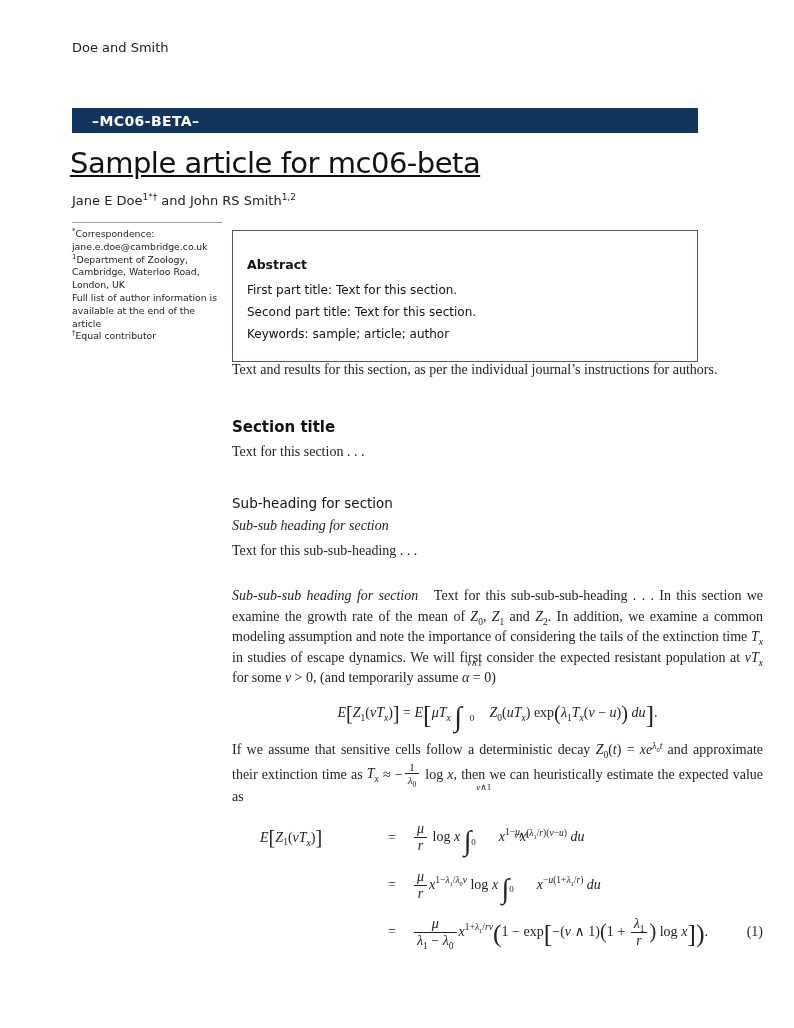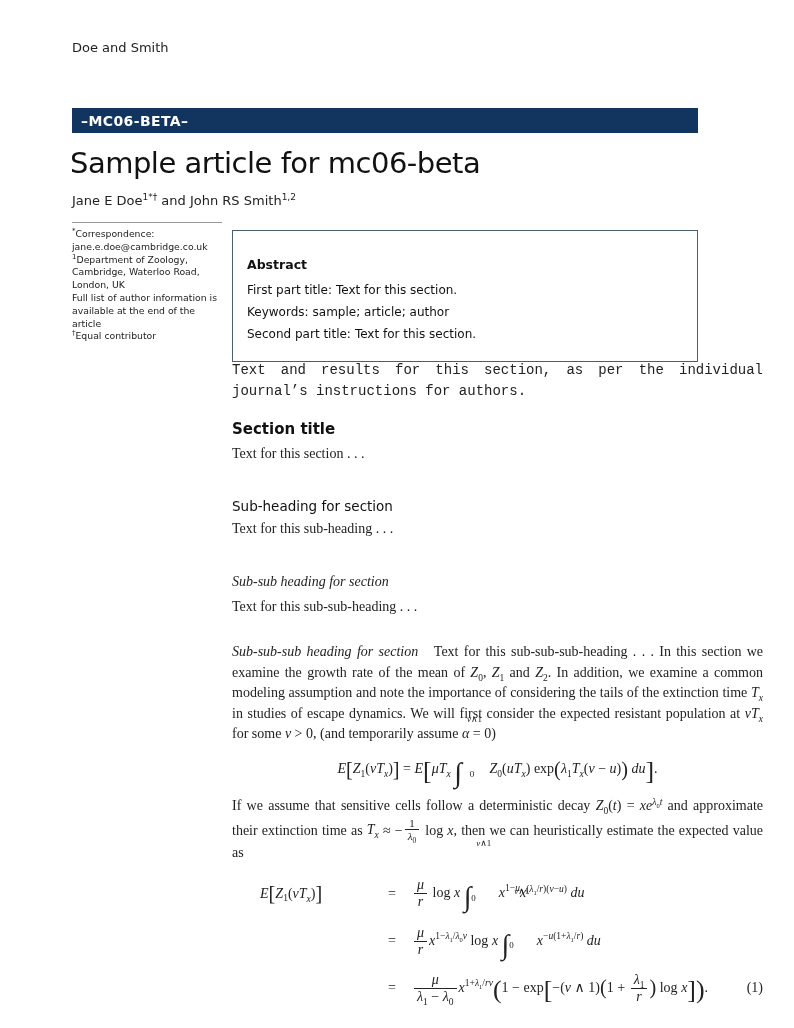--- a/index.html
+++ b/index.html
@@ -8,30 +8,30 @@
     position:relative; width:794px; height:1028px; background:#ffffff;
     font-family:"Liberation Serif", serif; color:#222; overflow:hidden;
   }
 
   .running-head {
     position:absolute; left:72px; top:40px;
     font-family:"DejaVu Sans", sans-serif; font-size:13px; color:#222;
   }
   .banner {
     position:absolute; left:72px; top:108px; width:626px; height:25px;
-    background:#12355F; display:flex; align-items:center; padding-left:9px;
+    background:#12355F; display:flex; align-items:center; padding-left:20px;
   }
   .banner-label {
     font-family:"DejaVu Sans", sans-serif; font-weight:bold; font-size:14px;
     color:#ffffff; letter-spacing:0.4px;
   }
   .article-title {
     position:absolute; left:70px; top:146px;
     font-family:"DejaVu Sans", sans-serif; font-weight:normal;
-    font-size:29px; letter-spacing:-0.5px; color:#111;
+    font-size:29px; letter-spacing:-0.5px; color:#111;text-decoration:underline;
   }
   .authors {
     position:absolute; left:72px; top:193px;
     font-family:"DejaVu Sans", sans-serif; font-size:13px; color:#222;
   }
   .authors sup { font-size:9px; }
 
   .sidebar {
     position:absolute; left:72px; top:222px; width:150px;
     border-top:1px solid #999; padding-top:5px;
@@ -55,21 +55,21 @@
   .sec-h1 {
     font-family:"DejaVu Sans", sans-serif; font-weight:bold; font-size:15px;
     color:#111; margin:0 0 6px 0; line-height:18px;
   }
   .sub-h {
     font-family:"DejaVu Sans", sans-serif; font-weight:normal; font-size:13.5px;
     color:#111; margin:0 0 4px 0; line-height:17px;
   }
   .subsub-h { font-style:italic; font-size:14px; margin:0 0 4px 0; }
   .para { text-align:justify; }
-  .mb-sec { margin-bottom:19px;font-family:Liberation Mono, monospace; }
+  .mb-sec { margin-bottom:37px; }
   .mb-big { margin-bottom:33px; }
   .mb-med { margin-bottom:25px; }
   .mb-eq  { margin-bottom:13px; }
   .runin { font-style:italic; }
 
   
   .m i { font-style:italic; }
   sup, sub { line-height:0; }
   sup { font-size:0.68em; }
   sub { font-size:0.68em; }
@@ -119,36 +119,35 @@
     <div>available at the end of the article</div>
     <div><sup>†</sup>Equal contributor</div>
   </div>
 
   <div class="abstract-box">
     <div class="abstract-heading">Abstract</div>
     <div class="abstract-item">
       <span class="lbl">First part title:</span><span>Text for this section.</span>
     </div>
     <div class="abstract-item">
-      <span class="lbl">Keywords:</span><span>sample; article; author</span>
+      <span class="lbl">Second part title:</span><span>Text for this section.</span>
     </div>
     <div class="abstract-item">
-      <span class="lbl">Second part title:</span><span>Text for this section.</span>
+      <span class="lbl">Keywords:</span><span>sample; article; author</span>
     </div>
   </div>
 
   <div class="main">
 
     <p class="para mb-sec">Text and results for this section, as per the individual journal’s instructions for authors.</p>
 
     <div class="sec-h1">Section title</div>
     <p class="para mb-big">Text for this section . . .</p>
 
     <div class="sub-h">Sub-heading for section</div>
-    <p class="para mb-big">Text for this sub-heading . . .</p>
 
     <div class="subsub-h">Sub-sub heading for section</div>
     <p class="para mb-med">Text for this sub-sub-heading . . .</p>
 
     <p class="para m mb-eq"><span class="runin">Sub-sub-sub heading for section</span>&nbsp;&nbsp; Text for this sub-sub-sub-heading . . . In this section we examine the growth rate of the mean of <i>Z</i><sub>0</sub>, <i>Z</i><sub>1</sub> and <i>Z</i><sub>2</sub>. In addition, we examine a common modeling assumption and note the importance of considering the tails of the extinction time <i>T<sub>x</sub></i> in studies of escape dynamics. We will first consider the expected resistant population at <i>vT<sub>x</sub></i> for some <i>v</i> &gt; 0, (and temporarily assume <i>α</i> = 0)</p>
 
     <div class="eq-display m mb-eq"><i>E</i><span class="bd1">[</span><i>Z</i><sub>1</sub>(<i>vT<sub>x</sub></i>)<span class="bd1">]</span> = <i>E</i><span class="bd2">[</span><i>μT<sub>x</sub></i> <span class="int">∫</span><span class="ilim">
           <span class="u"><i>v</i>∧1</span>
           <span class="l">0</span>
         </span> <i>Z</i><sub>0</sub>(<i>uT<sub>x</sub></i>) exp<span class="bd1">(</span><i>λ</i><sub>1</sub><i>T<sub>x</sub></i>(<i>v</i> − <i>u</i>)<span class="bd1">)</span> <i>du</i><span class="bd2">]</span>.</div>

